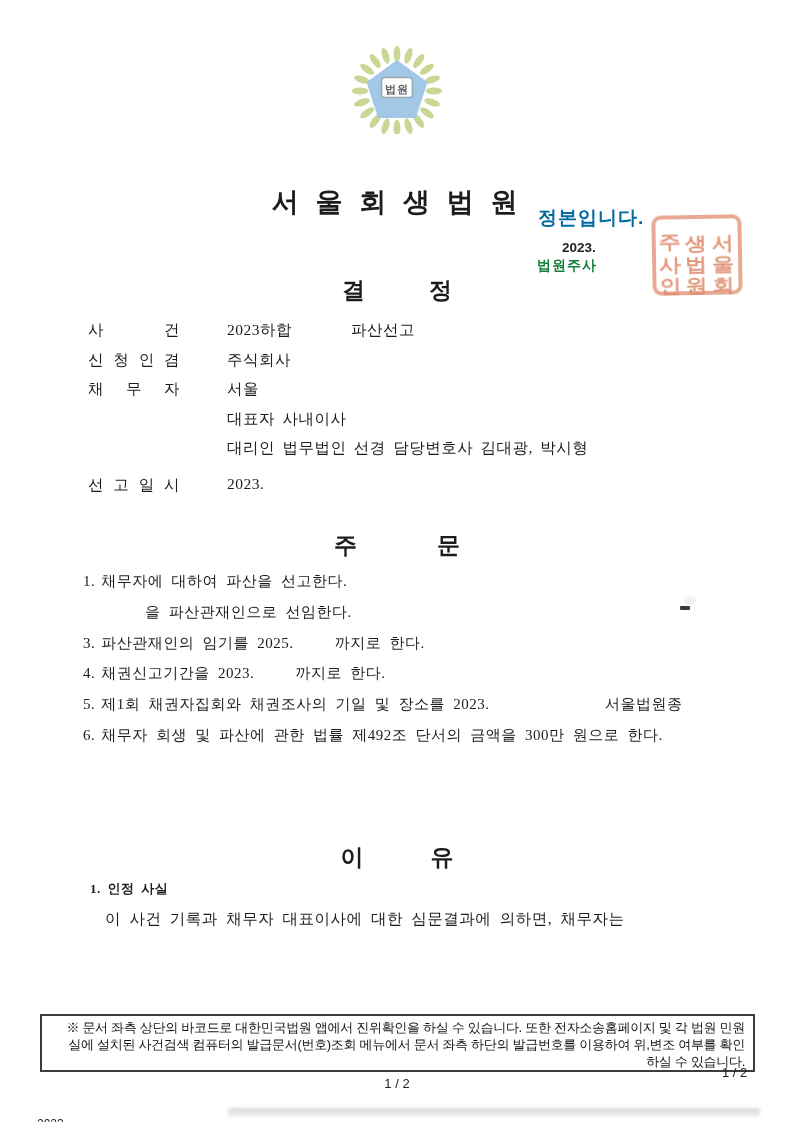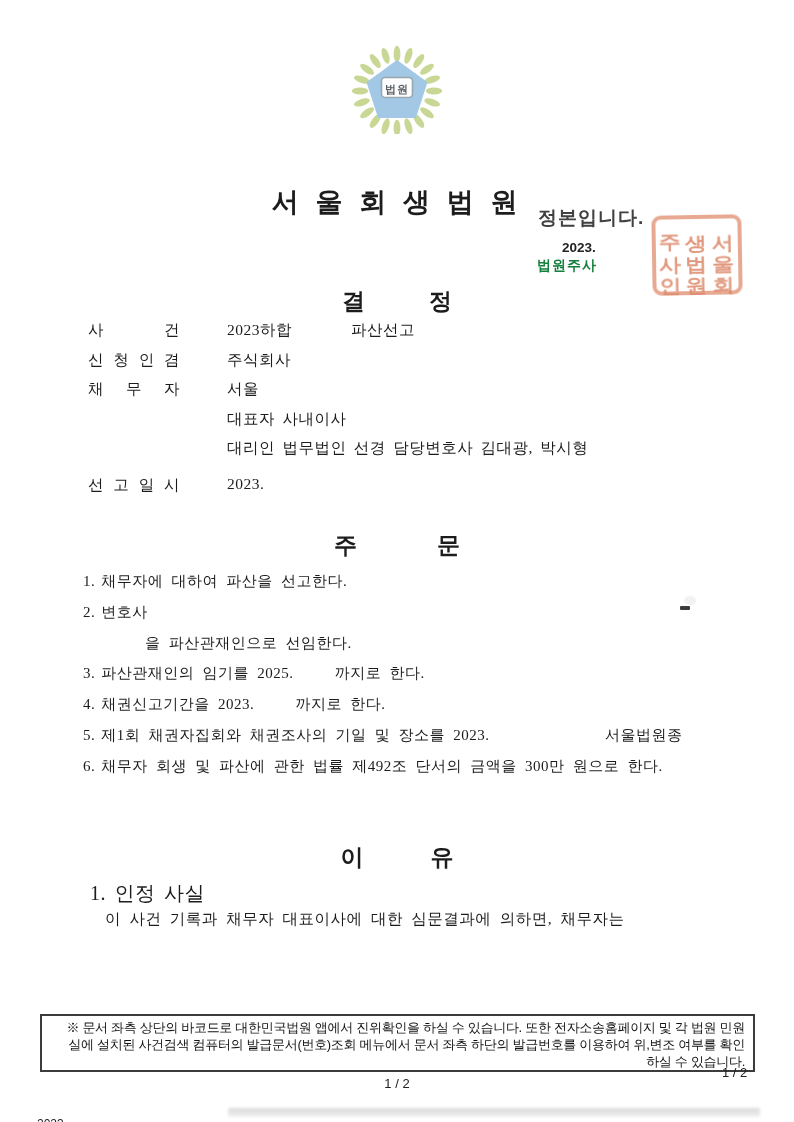--- a/index.html
+++ b/index.html
@@ -20,36 +20,36 @@
   #logo { left: 347px; top: 44px; width: 100px; height: 90px; }
 
   
   .center-line { left: 0; right: 0; text-align: center; white-space: pre; }
   #court-name {
     top: 184px; font-size: 27px; font-weight: bold; letter-spacing: 5px;
   }
   #division {
     top: 230px; font-size: 23px; font-weight: bold; letter-spacing: 4px;
   }
-  #doc-type-wrap { top: 286px; }
+  #doc-type-wrap { top: 275px; }
   .spread {
     display: inline-block;
     text-align: justify;
     text-align-last: justify;
     font-weight: bold;
     font-size: 23px;
     white-space: normal;
   }
   #doc-type { width: 110px; }
 
   
   #stamp-certified {
     left: 538px; top: 205px;
     font-family: "Liberation Sans", sans-serif;
-    font-size: 19px; font-weight: bold; letter-spacing: 1px; color: #404040;
+    font-size: 19px; font-weight: bold; letter-spacing: 1px; color: #0369a1;
   }
   #stamp-date {
     left: 562px; top: 240px;
     font-family: "Liberation Sans", sans-serif;
     font-size: 13.5px; font-weight: bold; color: #222;
   }
   #stamp-clerk {
     left: 537px; top: 257px;
     font-family: "Liberation Sans", sans-serif;
     font-size: 14px; font-weight: bold; letter-spacing: 1px; color: #15803d;
@@ -95,21 +95,21 @@
   }
   .order-num { display: inline-block; }
   .ind-0 .order-text { padding-left: 6px; }
   .ind-1 { padding-left: 22px; }
   .ind-2 { padding-left: 62px; }
 
   
   #reasons-heading-wrap { top: 842px; }
   #reasons-heading { width: 113px; }
   #reasons-item {
-    left: 90px; top: 880px; font-size: 20px; letter-spacing: 0.5px; word-spacing: 3px;
+    left: 90px; top: 880px; font-size: 13px; letter-spacing: 0.5px; word-spacing: 3px; font-weight: bold;
   }
   #reasons-body {
     left: 105px; top: 909px; font-size: 15.5px; letter-spacing: 0.5px; word-spacing: 4px;
   }
 
   
   #notice-box {
     left: 40px; top: 1014px; width: 715px; height: 58px;
     border: 2px solid #3c3c3c;
     padding: 3px 8px 3px 17px;
@@ -217,21 +217,20 @@
     <div class="case-row gap-top">
       <span class="case-label">선 고 일 시</span>
       <span class="case-value">2023.</span>
     </div>
   </div>
 
   <div id="order-heading-wrap" class="abs center-line"><span id="order-heading" class="spread">주 문</span></div>
 
   <div id="order-lines" class="abs">
     <div class="order-line ind-0"><span class="order-num">1.</span><span class="order-text">채무자에 대하여 파산을 선고한다.</span></div>
-    <div class="order-line ind-0"><span class="order-num">2.</span><span class="order-text">변호사</span></div>
     <div class="order-line ind-2"><span class="order-text">을 파산관재인으로 선임한다.</span></div>
     <div class="order-line ind-0"><span class="order-num">3.</span><span class="order-text">파산관재인의 임기를 2025.     까지로 한다.</span></div>
     <div class="order-line ind-0"><span class="order-num">4.</span><span class="order-text">채권신고기간을 2023.     까지로 한다.</span></div>
     <div class="order-line ind-0"><span class="order-num">5.</span><span class="order-text">제1회 채권자집회와 채권조사의 기일 및 장소를 2023.              서울법원종</span></div>
     <div class="order-line ind-0"><span class="order-num">6.</span><span class="order-text">채무자 회생 및 파산에 관한 법률 제492조 단서의 금액을 300만 원으로 한다.</span></div>
   </div>
 
   <div id="reasons-heading-wrap" class="abs center-line"><span id="reasons-heading" class="spread">이 유</span></div>
   <div id="reasons-item" class="abs">1. 인정 사실</div>
   <div id="reasons-body" class="abs">이 사건 기록과 채무자 대표이사에 대한 심문결과에 의하면, 채무자는</div>

